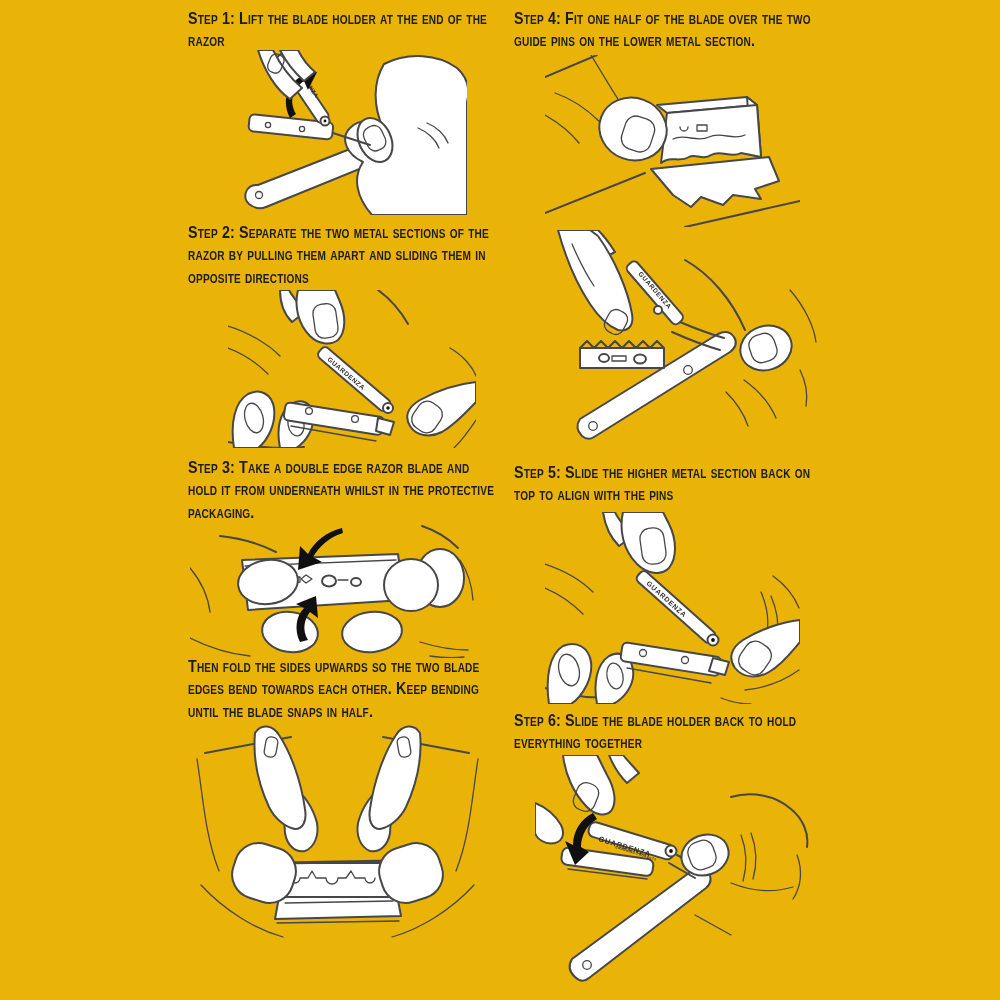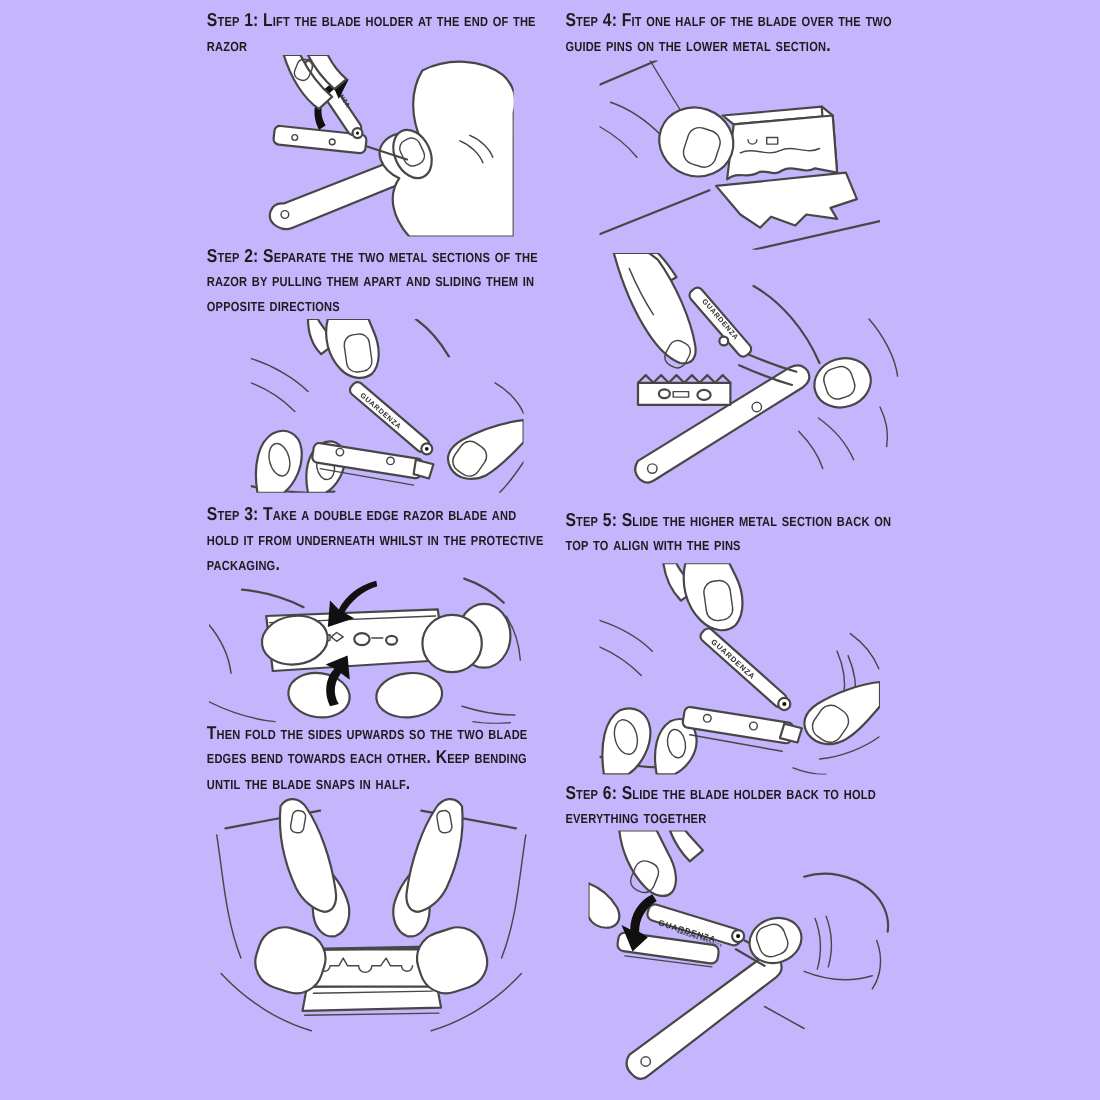--- a/index.html
+++ b/index.html
@@ -1,16 +1,16 @@
 <!DOCTYPE html>
 <html><head>
 <meta charset="utf-8">
 <style>
   html,body{margin:0;padding:0;background:#fff;}
-  .sheet{position:relative;width:1000px;height:1000px;background:#c4b5fd;overflow:hidden;
+  .sheet{position:relative;width:1000px;height:1000px;background:#eab308;overflow:hidden;
          font-family:"Liberation Sans",sans-serif;}
   .step-text{position:absolute;width:372px;color:#1c1c1c;font-size:17px;font-weight:700;
              font-variant:small-caps;line-height:1.32;letter-spacing:.2px;
              transform:scaleX(.84);transform-origin:left top;}
   .panel{position:absolute;}
   .ln{fill:none;stroke:#474747;stroke-width:2;stroke-linecap:round;stroke-linejoin:round;}
   .thin{stroke-width:1.3;}
   .bold{stroke-width:3;}
   .wh{fill:#ffffff;stroke:#474747;stroke-width:2;stroke-linejoin:round;stroke-linecap:round;}
   .blk{fill:#101010;stroke:none;}

